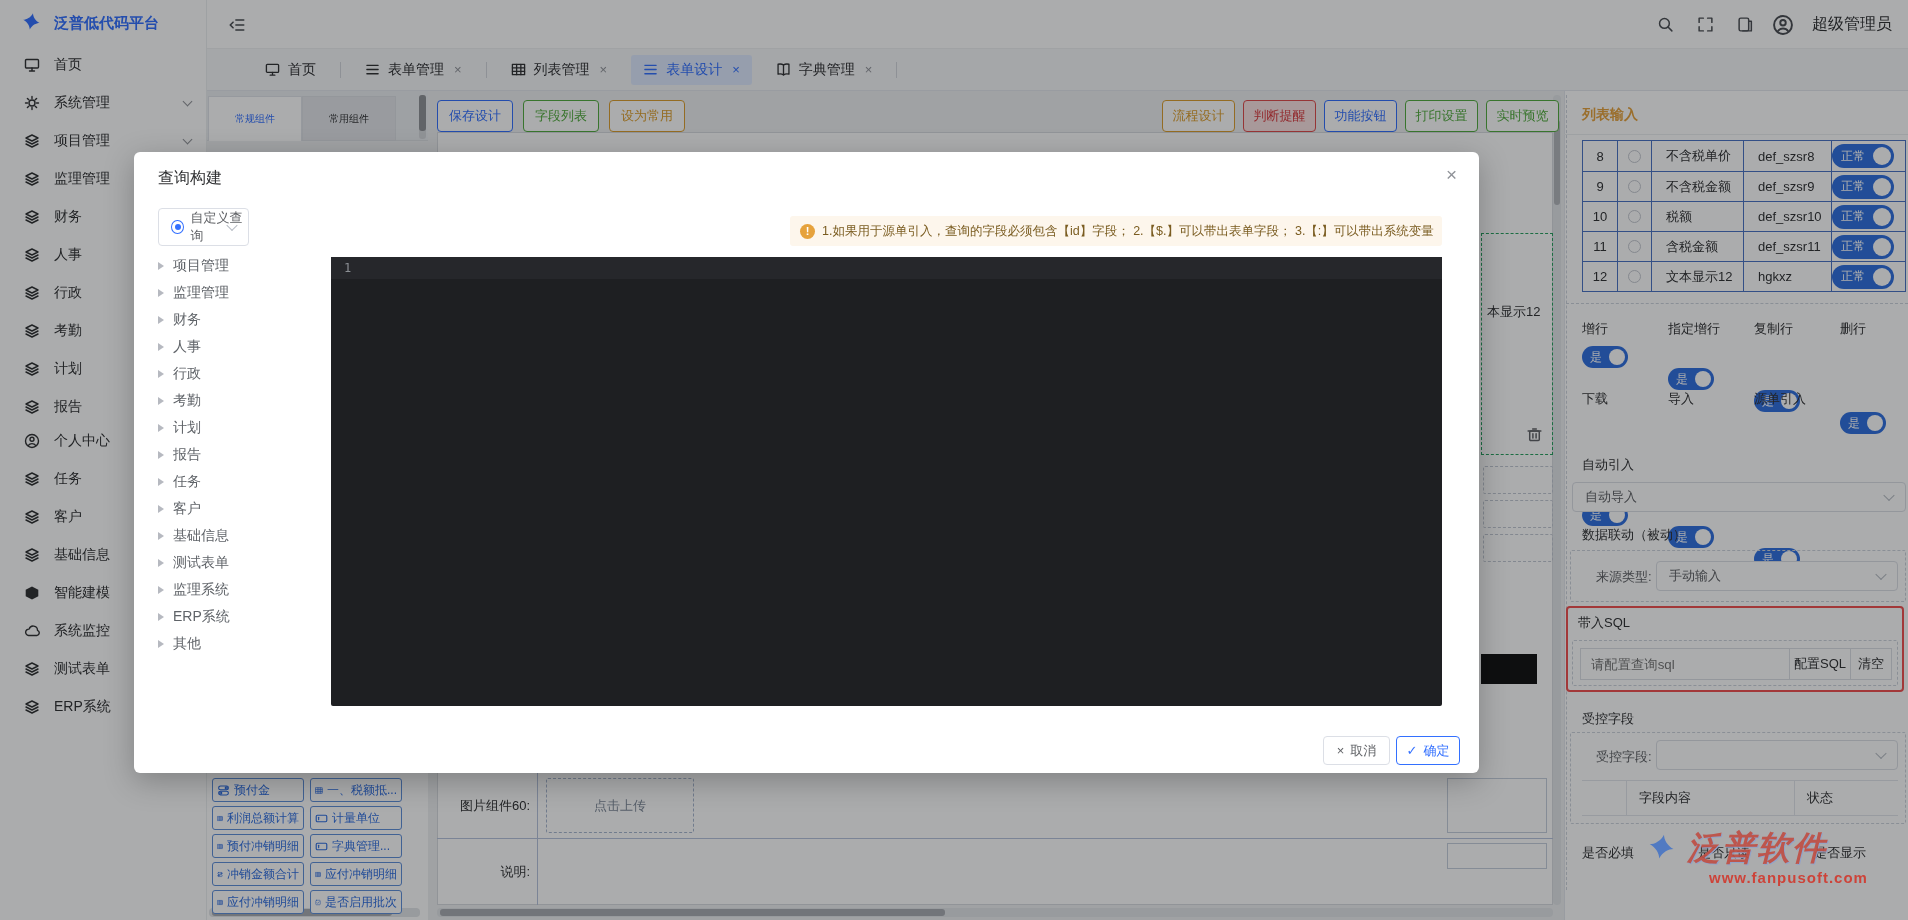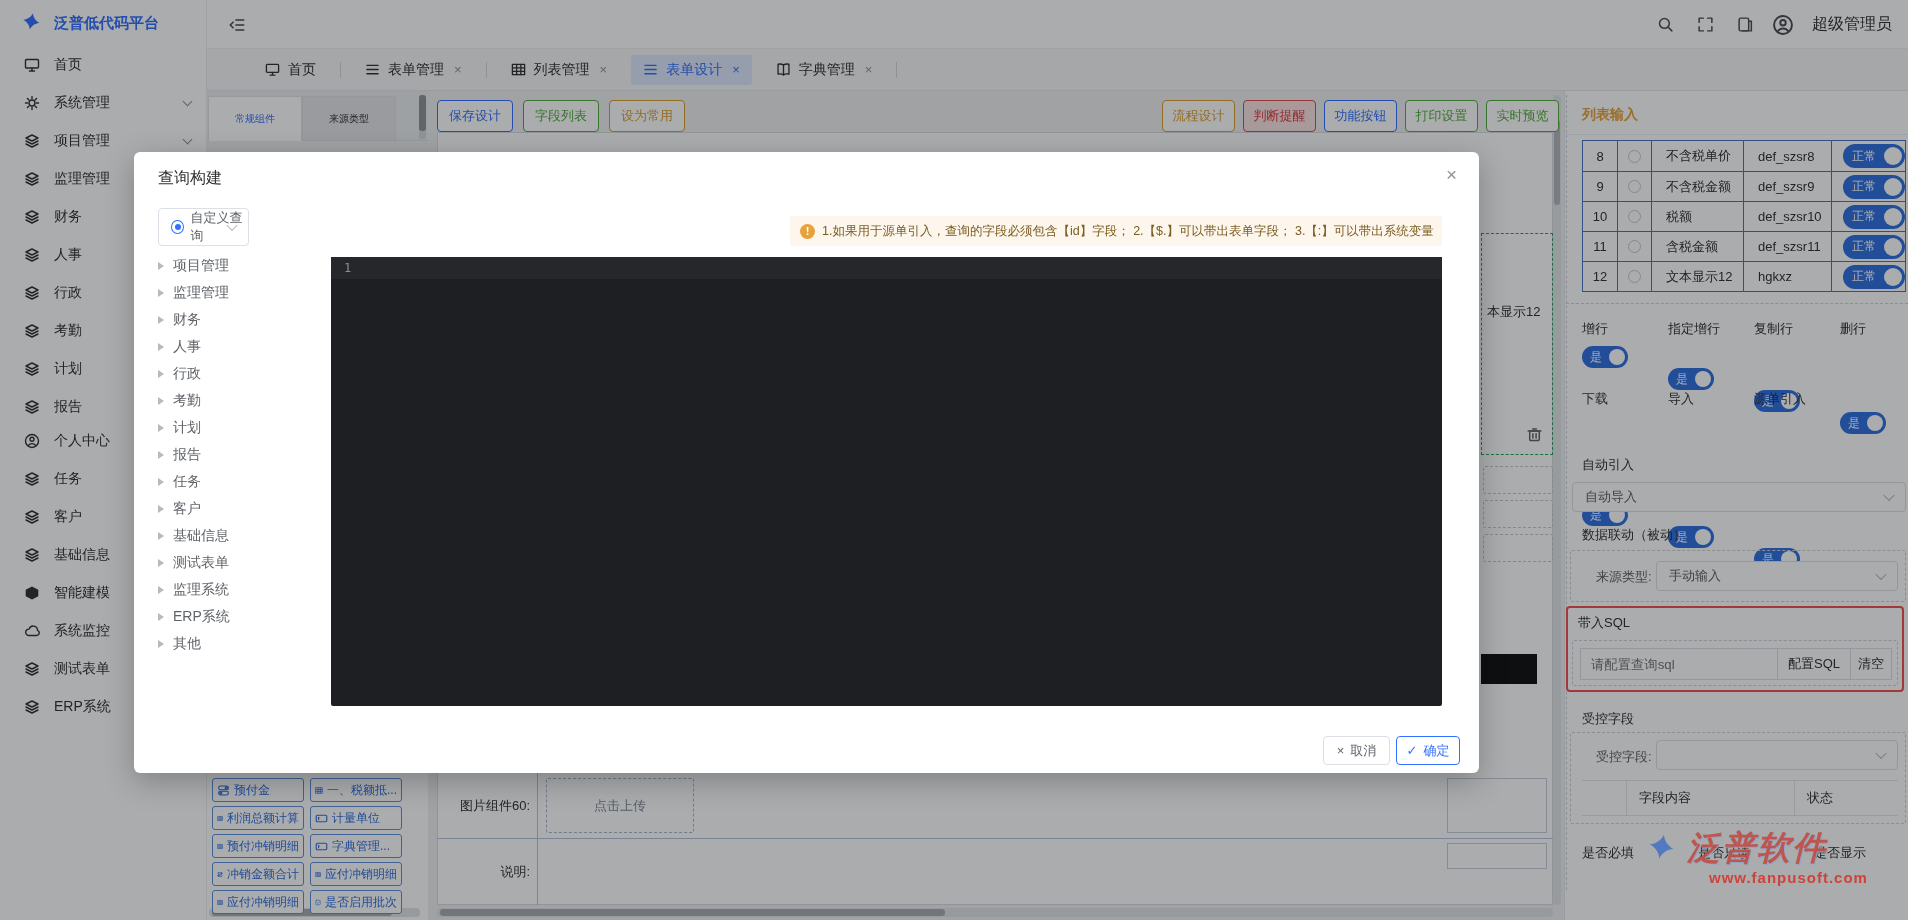--- a/index.html
+++ b/index.html
@@ -67,21 +67,21 @@
   .rp-div { left:1564px; top:134px; width:344px; height:1px; background:#ebeef0; z-index:4; }
   .rtable { left:1582px; top:140px; width:324px; border:1px solid #4a72c4; z-index:4; }
   .rrow { display:flex; height:30px; border-top:1px solid #4a72c4; align-items:center; font-size:13px; }
   .rrow:first-child { border-top:none; }
   .rc { height:100%; display:flex; align-items:center; border-left:1px solid #4a72c4; padding-left:14px; }
   .rc:first-child { border-left:none; justify-content:center; padding-left:0; }
   .rc-num { width:34px; }
   .rc-radio { width:34px; justify-content:center; padding-left:0; }
   .rc-name { width:92px; }
   .rc-code { width:88px; }
-  .rc-tog { flex:1; justify-content:flex-end; padding-left:0; }
+  .rc-tog { flex:1; justify-content:flex-start; padding-left:0; }
   .ring { width:13px; height:13px; border:1px solid #c6cad1; border-radius:50%; }
   .pill { display:flex; align-items:center; border-radius:12px; font-size:12px; color:#fff; cursor:pointer; position:relative; }
   .pill .knob { background:#fff; border-radius:50%; position:absolute; }
   .pill-status { width:62px; height:24px; background:#2f6fe0; }
   .pill-status span { margin-left:9px; }
   .pill-status .knob { width:18px; height:18px; right:3px; top:3px; }
   .pill-sm { width:46px; height:22px; background:#2f6fe0; }
   .pill-sm span { margin-left:8px; }
   .pill-sm .knob { width:16px; height:16px; right:3px; top:3px; }
   .rp-label { font-size:13px; color:#303133; z-index:4; position:absolute; }
@@ -403,21 +403,21 @@
     </svg>
 
   <div class="abs canvas-bg"></div>
   <div class="abs sheet"></div>
 
   <div class="abs ptab-strip"></div>
   <div class="abs ptab on" style="left:208px">
       <span>常规组件</span>
     </div>
   <div class="abs ptab off" style="left:302px">
-      <span>来源类型</span>
+      <span>常用组件</span>
     </div>
   <div class="abs" style="left:419px;top:95px;width:7px;height:44px;background:#d7d9dd;border-radius:3px;z-index:4">
       <div style="width:7px;height:36px;background:#8f9296;border-radius:3px"></div>
     </div>
 
   <div class="abs btn b-blue" style="left:437px;top:100px;width:76px">
       <span>保存设计</span>
     </div>
   <div class="abs btn b-green" style="left:523px;top:100px;width:76px">
       <span>字段列表</span>
@@ -655,21 +655,21 @@
   <div class="rp-sublabel" style="left:1596px;top:568px">来源类型:</div>
   <div class="sel" style="left:1656px;top:561px;width:242px;height:30px">
       <span>手动输入</span>
     </div>
 
   <div class="abs redbox"></div>
   <div class="rp-label" style="left:1578px;top:614px">带入SQL</div>
   <div class="dashbox" style="left:1572px;top:640px;width:326px;height:46px"></div>
   <div class="abs sqlgroup">
     <input class="sql-input" style="min-width: 0px;" placeholder="请配置查询sql">
-    <div class="sql-btn" style="width:74px">
+    <div class="sql-btn" style="width:62px">
         <span>配置SQL</span>
       </div>
     <div class="sql-btn" style="width:42px">
         <span>清空</span>
       </div>
   </div>
 
   <div class="rp-label" style="left:1582px;top:710px">受控字段</div>
   <div class="dashbox" style="left:1570px;top:732px;width:336px;height:92px"></div>
   <div class="rp-sublabel" style="left:1596px;top:748px">受控字段:</div>

